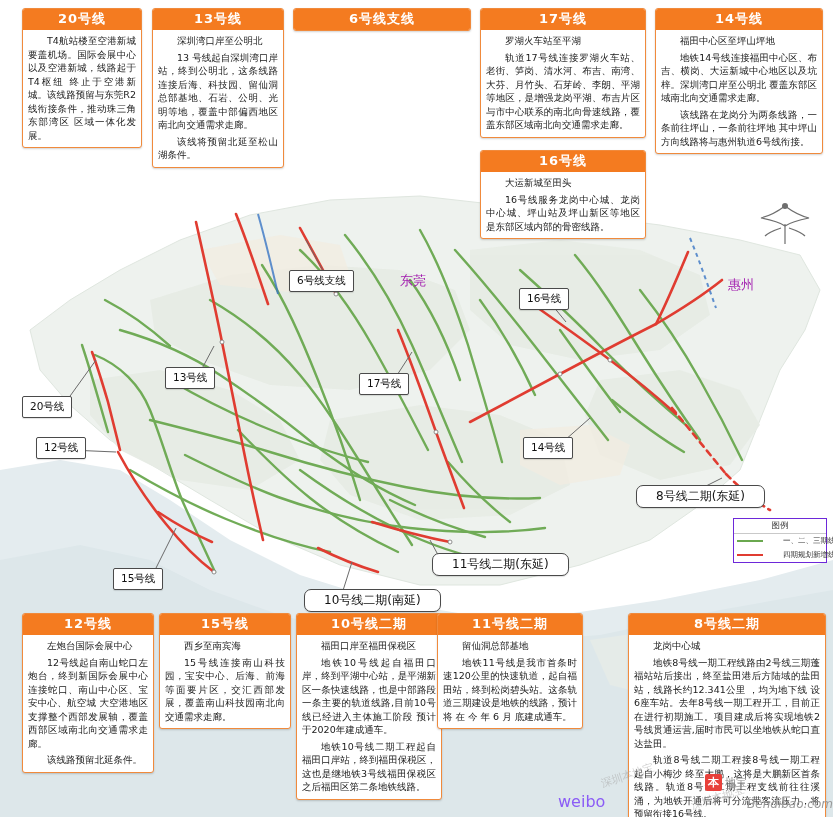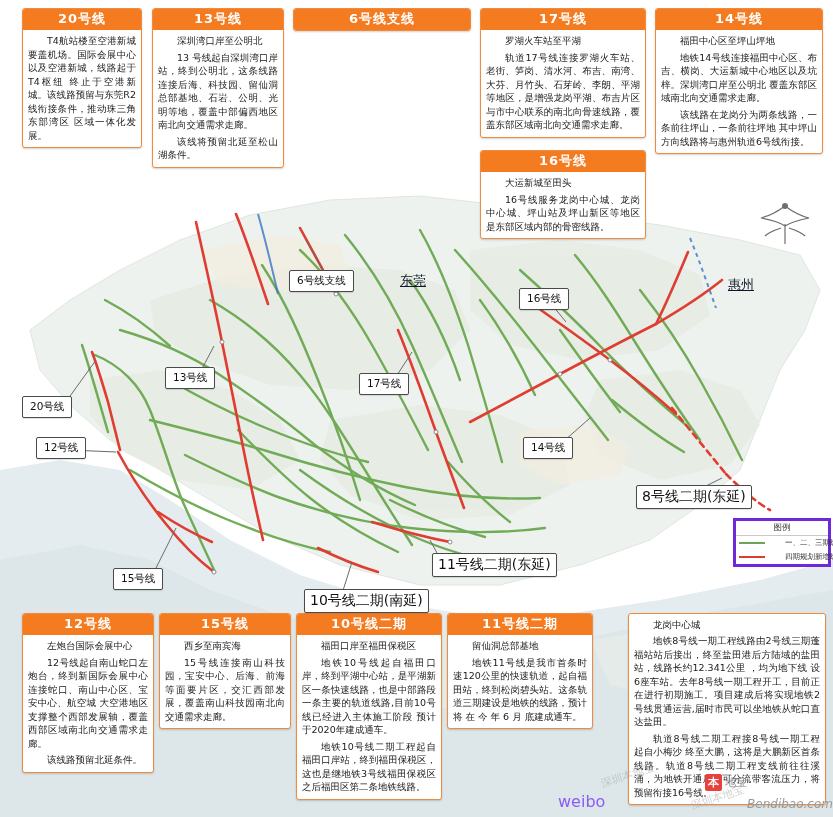--- a/index.html
+++ b/index.html
@@ -61,28 +61,28 @@
     background: #ffffff;
     border: 1px solid #4a4a4a;
     border-radius: 2px;
     font-size: 10.5px;
     color: #111111;
     padding: 3px 7px;
     white-space: nowrap;
     z-index: 50;
     box-shadow: 0 1px 1px rgba(0,0,0,0.12);
   }
-  .pin.small { font-size: 14px; padding: 2px 5px; }
+  .pin.small { font-size: 12px; padding: 2px 19px; border-radius: 7px; }
   
   .legend {
     position: absolute;
     left: 733px; top: 518px;
     width: 92px;
     background: #ffffff;
-    border: 3px solid #6d28d9;
+    border: 1px solid #6d28d9;
     font-size: 8px;
     z-index: 55;
   }
   .legend-head {
     text-align: center;
     border-bottom: 1px solid #c9c9c9;
     padding: 1px 0;
     color: #333;
     font-size: 8.5px;
   }
@@ -100,21 +100,21 @@
   .legend-swatch.red { border-top-color: #e03c31; }
   .legend-label { color: #333; font-size: 7.5px; white-space: nowrap; }
   
   .place {
     position: absolute;
     font-size: 12px;
     color: #555555;
     z-index: 30;
     white-space: nowrap;
   }
-  .place.big { font-size: 13px; color: #0f172a; text-decoration: underline; }
+  .place.big { font-size: 13px; color: #a21caf; }
   .wm-logo {
     position: absolute;
     right: 86px; bottom: 26px;
     z-index: 60;
     display: flex;
     align-items: center;
     gap: 3px;
   }
   .wm-badge {
     background: #e8403a;
@@ -357,20 +357,21 @@
 
   <div class="card" style="left:480px; top:150px; width:164px;">
     <div class="card-title">16号线</div>
     <div class="card-body">
       <p>大运新城至田头</p>
       <p>16号线服务龙岗中心城、龙岗中心城、坪山站及坪山新区等地区 是东部区域内部的骨密线路。</p>
     </div>
   </div>
 
   <div class="card" style="left:628px; top:613px; width:196px;">
+    <div class="card-title">8号线二期</div>
     <div class="card-body">
       <p>龙岗中心城</p>
       <p>地铁8号线一期工程线路由2号线三期蓬福站站后接出，终至盐田港后方陆域的盐田站，线路长约12.341公里 ，均为地下线 设6座车站。去年8号线一期工程开工，目前正在进行初期施工。项目建成后将实现地铁2号线贯通运营,届时市民可以坐地铁从蛇口直达盐田。</p>
       <p>轨道8号线二期工程接8号线一期工程 起自小梅沙 终至大鹏，这将是大鹏新区首条线路。轨道8号线二期工程支线前往往溪涌，为地铁开通后将可分流带客流压力，将预留衔接16号线。</p>
     </div>
   </div>
 
   <div class="card" style="left:22px; top:613px; width:130px;">
     <div class="card-title">12号线</div>
     <div class="card-body">
@@ -390,21 +391,21 @@
 
   <div class="card" style="left:296px; top:613px; width:144px;">
     <div class="card-title">10号线二期</div>
     <div class="card-body">
       <p>福田口岸至福田保税区</p>
       <p>地铁10号线起自福田口岸，终到平湖中心站，是平湖新区一条快速线路，也是中部路段一条主要的轨道线路,目前10号线已经进入主体施工阶段 预计于2020年建成通车。</p>
       <p>地铁10号线二期工程起自福田口岸站，终到福田保税区，这也是继地铁3号线福田保税区之后福田区第二条地铁线路。</p>
     </div>
   </div>
 
-  <div class="card" style="left:447px; top:613px; width:144px;">
+  <div class="card" style="left:437px; top:613px; width:144px;">
     <div class="card-title">11号线二期</div>
     <div class="card-body">
       <p>留仙洞总部基地</p>
       <p>地铁11号线是我市首条时速120公里的快速轨道，起自福田站，终到松岗碧头站。这条轨道三期建设是地铁的线路，预计将 在 今 年 6 月 底建成通车。</p>
     </div>
   </div>
 
   <div class="wm-weibo">weibo</div>
   <div class="wm-logo">
     <span class="wm-badge">本</span>

